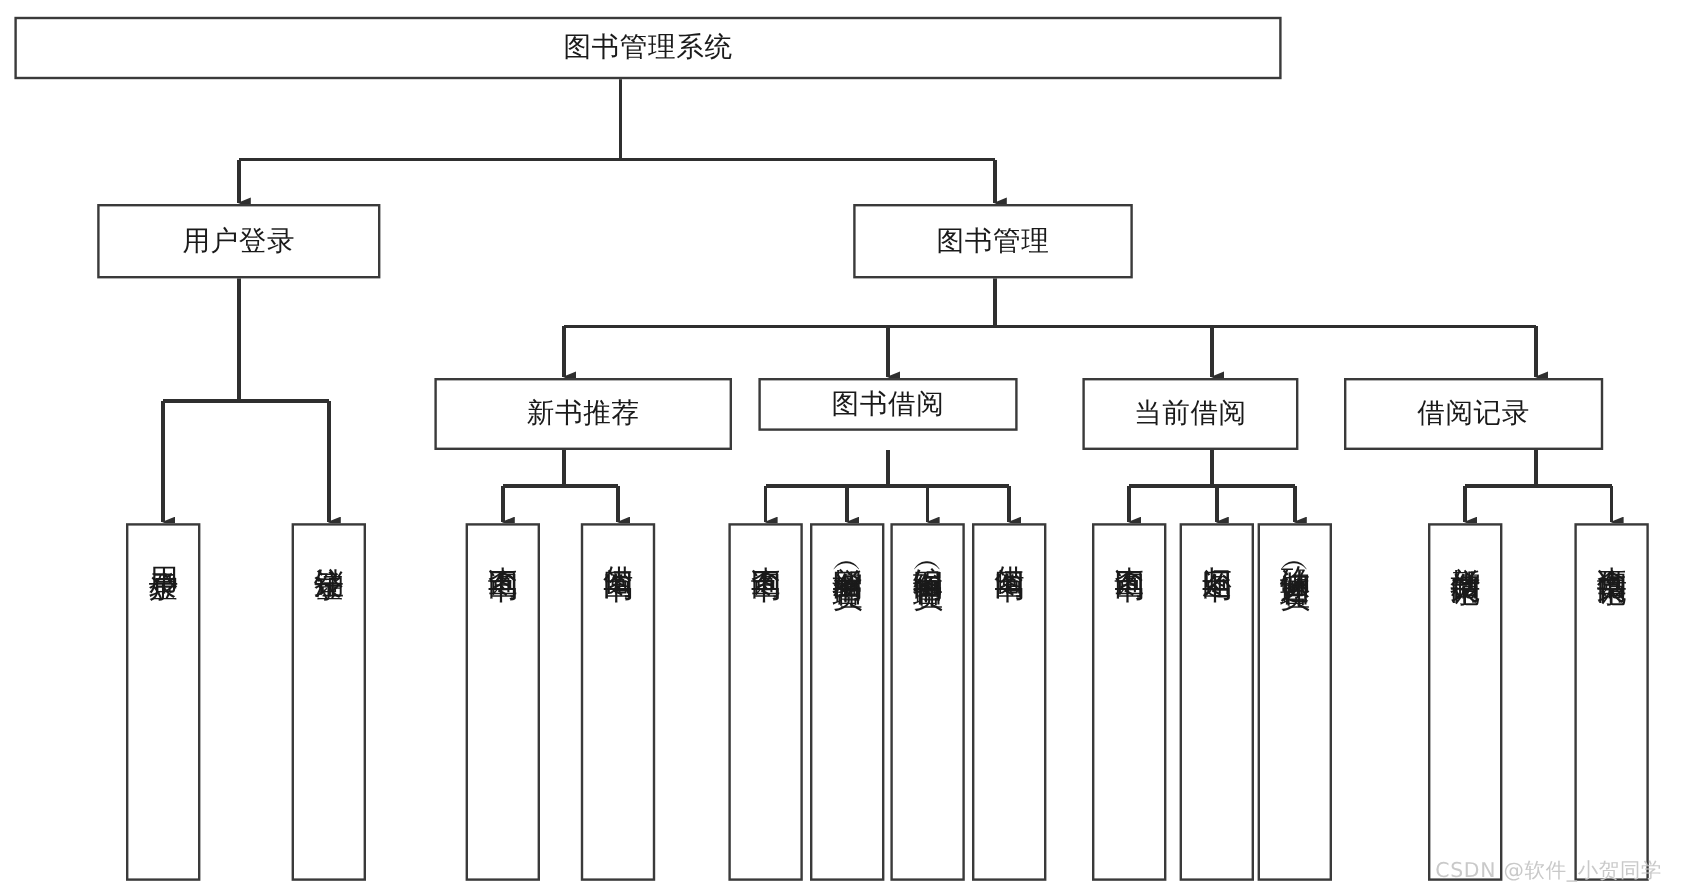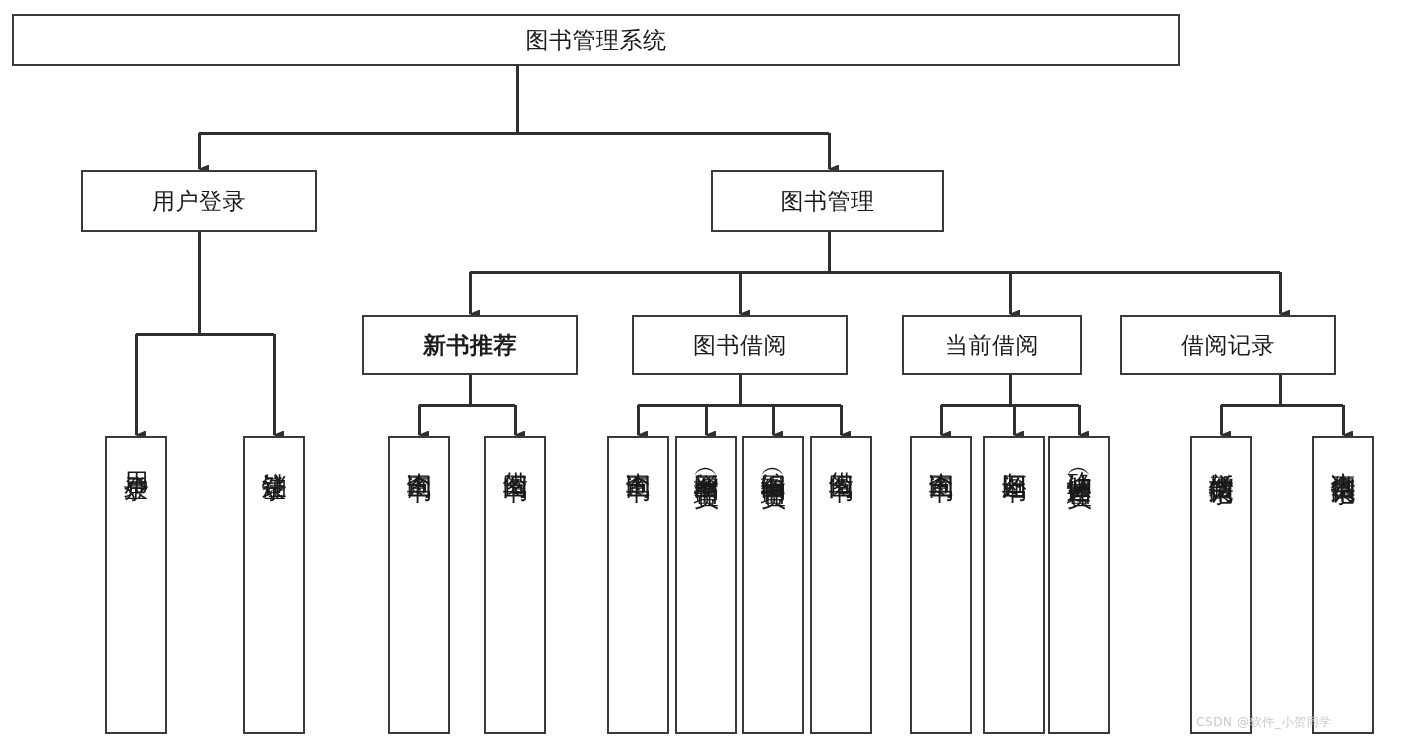--- a/index.html
+++ b/index.html
@@ -53,21 +53,21 @@
   .node-vertical .node-label {
     writing-mode: vertical-rl;
     text-orientation: upright;
     font-size: 25px;
     line-height: 1.02;
     letter-spacing: 2px;
   }
   .watermark {
     position: absolute;
     color: #c9c9c9;
-    font-size: 12px;
+    font-size: 17px;
     letter-spacing: 0.6px;
     white-space: nowrap;
     user-select: none;
   }
 </style>
 </head>
 <body>
 
 <div id="diagram-root">
 
@@ -108,33 +108,33 @@
         <line x1="1014" y1="405" x2="1014" y2="435" stroke="#2f2f2f" stroke-width="3" shape-rendering="crispEdges" marker-end="url(#arrowhead)"></line>
         <line x1="1079" y1="405" x2="1079" y2="435" stroke="#2f2f2f" stroke-width="3" shape-rendering="crispEdges" marker-end="url(#arrowhead)"></line>
         <line x1="1280" y1="375" x2="1280" y2="405" stroke="#2f2f2f" stroke-width="3" shape-rendering="crispEdges"></line>
         <line x1="1221" y1="405" x2="1343" y2="405" stroke="#2f2f2f" stroke-width="3" shape-rendering="crispEdges"></line>
         <line x1="1221" y1="405" x2="1221" y2="435" stroke="#2f2f2f" stroke-width="3" shape-rendering="crispEdges" marker-end="url(#arrowhead)"></line>
         <line x1="1343" y1="405" x2="1343" y2="435" stroke="#2f2f2f" stroke-width="3" shape-rendering="crispEdges" marker-end="url(#arrowhead)"></line>
       </g>
   </svg>
 
   <div id="node-layer">
-      <div class="node-box node-horizontal" style="left: 12px; top: 14px; width: 1168px; height: 52px; border-color: rgb(58, 58, 58); background: rgb(255, 255, 255);">
+      <div class="node-box node-horizontal" style="left: 12px; top: 14px; width: 1056px; height: 52px; border-color: rgb(58, 58, 58); background: rgb(255, 255, 255);">
         <span class="node-label" style="color: rgb(26, 26, 26);">图书管理系统</span>
       </div>
       <div class="node-box node-horizontal" style="left: 81px; top: 170px; width: 236px; height: 62px; border-color: rgb(58, 58, 58); background: rgb(255, 255, 255);">
         <span class="node-label" style="color: rgb(26, 26, 26);">用户登录</span>
       </div>
       <div class="node-box node-horizontal" style="left: 711px; top: 170px; width: 233px; height: 62px; border-color: rgb(58, 58, 58); background: rgb(255, 255, 255);">
         <span class="node-label" style="color: rgb(26, 26, 26);">图书管理</span>
       </div>
-      <div class="node-box node-horizontal" style="left: 362px; top: 315px; width: 216px; height: 60px; border-color: rgb(58, 58, 58); background: rgb(255, 255, 255); font-weight: bold;">
+      <div class="node-box node-horizontal" style="left: 362px; top: 315px; width: 248px; height: 60px; border-color: rgb(58, 58, 58); background: rgb(255, 255, 255);">
         <span class="node-label" style="color: rgb(26, 26, 26);">新书推荐</span>
       </div>
-      <div class="node-box node-horizontal" style="left: 632px; top: 315px; width: 216px; height: 60px; border-color: rgb(58, 58, 58); background: rgb(255, 255, 255);">
+      <div class="node-box node-horizontal" style="left: 632px; top: 315px; width: 216px; height: 44px; border-color: rgb(58, 58, 58); background: rgb(255, 255, 255);">
         <span class="node-label" style="color: rgb(26, 26, 26);">图书借阅</span>
       </div>
       <div class="node-box node-horizontal" style="left: 902px; top: 315px; width: 180px; height: 60px; border-color: rgb(58, 58, 58); background: rgb(255, 255, 255);">
         <span class="node-label" style="color: rgb(26, 26, 26);">当前借阅</span>
       </div>
       <div class="node-box node-horizontal" style="left: 1120px; top: 315px; width: 216px; height: 60px; border-color: rgb(58, 58, 58); background: rgb(255, 255, 255);">
         <span class="node-label" style="color: rgb(26, 26, 26);">借阅记录</span>
       </div>
       <div class="node-box node-vertical" style="left: 105px; top: 436px; width: 62px; height: 298px; border-color: rgb(58, 58, 58); background: rgb(255, 255, 255);">
         <span class="node-label" style="color: rgb(26, 26, 26);">用户登录</span>

